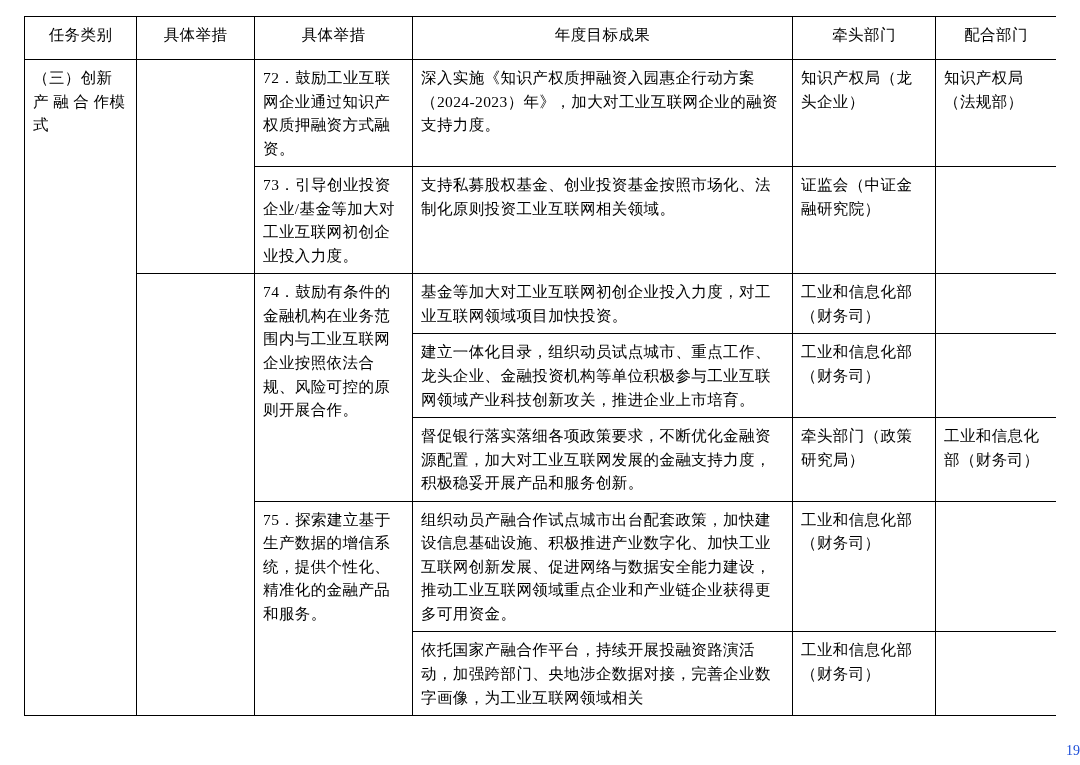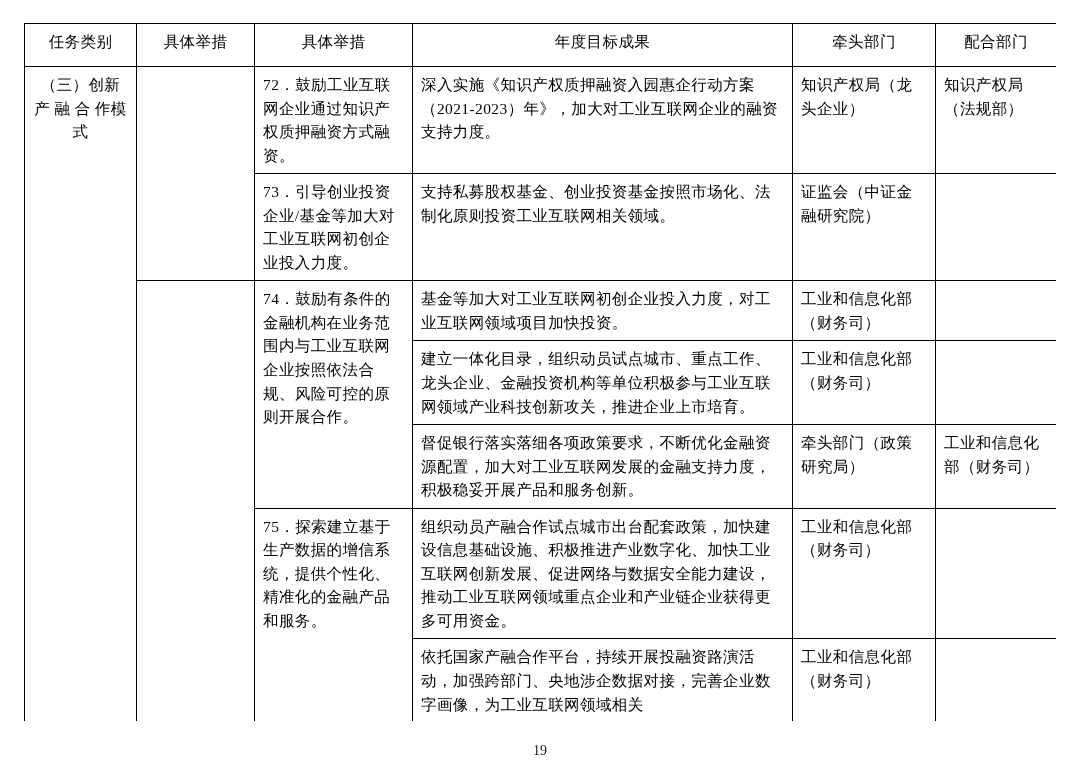--- a/index.html
+++ b/index.html
@@ -18,42 +18,41 @@
     position: relative;
     width: 1080px;
     height: 765px;
     box-sizing: border-box;
     padding: 14px 24px 0 24px;
   }
   table.doc-table {
     border-collapse: collapse;
     table-layout: fixed;
     width: 1032px;
-    margin: 9px auto;
+    margin: 2px auto;
   }
   table.doc-table td, table.doc-table th {
     border: 1px solid #000000;
     vertical-align: top;
     padding: 6px 8px 6px 8px;
     font-size: 15.5px;
     line-height: 1.52;
     letter-spacing: 0.4px;
     font-weight: normal;
   }
   thead th {
     text-align: center;
     vertical-align: middle;
     font-weight: bold;
     font-size: 17px;
     letter-spacing: 2px;
     padding: 8px 4px;
     height: 30px;
   }
   td.cat-cell {
-    text-align: center;
     vertical-align: middle;
     letter-spacing: 1.5px;
     line-height: 1.75;
   }
   td.measure-cell {
     vertical-align: middle;
     letter-spacing: 0.6px;
   }
   td.target-cell {
     vertical-align: middle;
@@ -68,24 +67,24 @@
   .col2 { width: 118px; }
   .col3 { width: 158px; }
   .col4 { width: 380px; }
   .col5 { width: 143px; }
   .col6 { width: 121px; }
   .page-number {
     position: absolute;
     left: 0;
     right: 0;
     bottom: 6px;
-    text-align: center;
+    text-align: right;
     font-size: 14px;
     font-family: "Liberation Serif", serif;
-    color: #0f172a;
+    color: #1d4ed8;
   }
   .clip-wrap {
     position: relative;
     height: 707px;
     overflow: hidden;
   }
 </style>
 </head>
 <body>
 
@@ -109,21 +108,21 @@
         <th>牵头部门</th>
         <th>配合部门</th>
       </tr>
     </thead>
     <tbody>
 
       <tr>
         <td class="cat-cell" rowspan="7">（三）创新产 融 合 作模式</td>
         <td class="empty-cell" rowspan="2"></td>
         <td class="measure-cell">72．鼓励工业互联网企业通过知识产权质押融资方式融资。</td>
-        <td class="target-cell">深入实施《知识产权质押融资入园惠企行动方案（2021-2023）年》，加大对工业互联网企业的融资支持力度。</td>
+        <td class="target-cell">深入实施《知识产权质押融资入园惠企行动方案（2024-2023）年》，加大对工业互联网企业的融资支持力度。</td>
         <td class="dept-cell">知识产权局（龙头企业）</td>
         <td class="dept-cell">知识产权局（法规部）</td>
       </tr>
 
       <tr>
         <td class="measure-cell">73．引导创业投资企业/基金等加大对工业互联网初创企业投入力度。</td>
         <td class="target-cell">支持私募股权基金、创业投资基金按照市场化、法制化原则投资工业互联网相关领域。</td>
         <td class="dept-cell">证监会（中证金融研究院）</td>
         <td class="dept-cell"></td>
       </tr>

